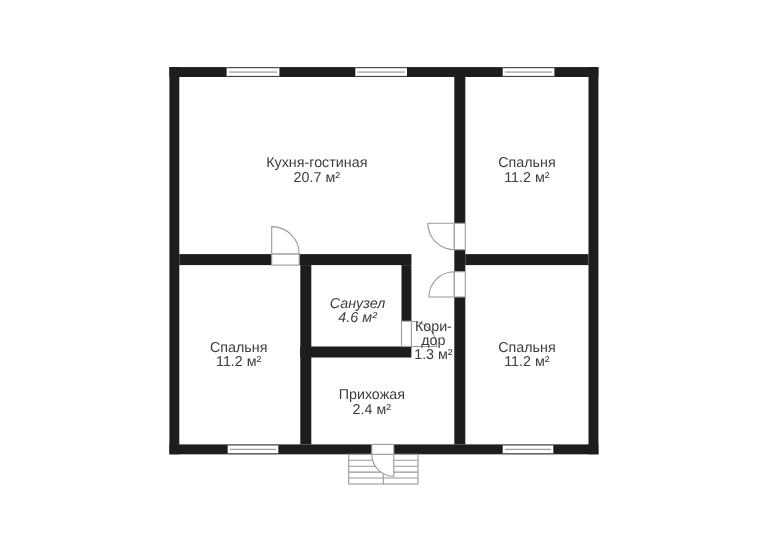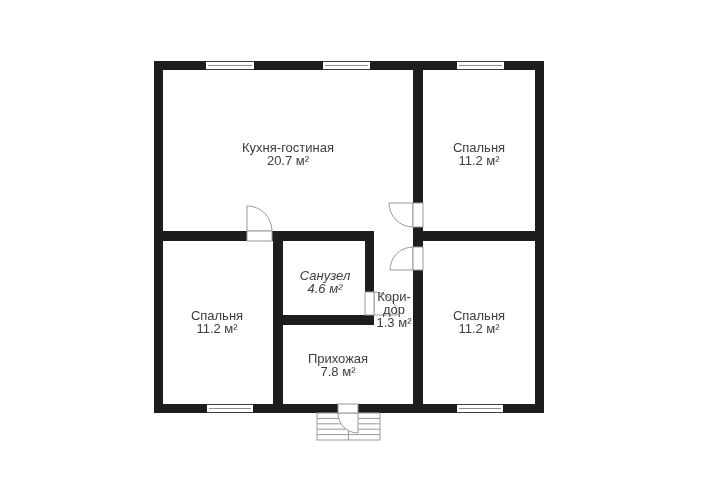--- a/index.html
+++ b/index.html
@@ -102,16 +102,16 @@
     <span>11.2 м²</span>
   </div>
 
   <div class="room-label" style="left:479px;top:322px;">
     <span>Спальня</span>
     <span>11.2 м²</span>
   </div>
 
   <div class="room-label" style="left:338px;top:365px;">
     <span>Прихожая</span>
-    <span>7.8 м²</span>
+    <span>2.4 м²</span>
   </div>
 
 </div>
 
 </body></html>

